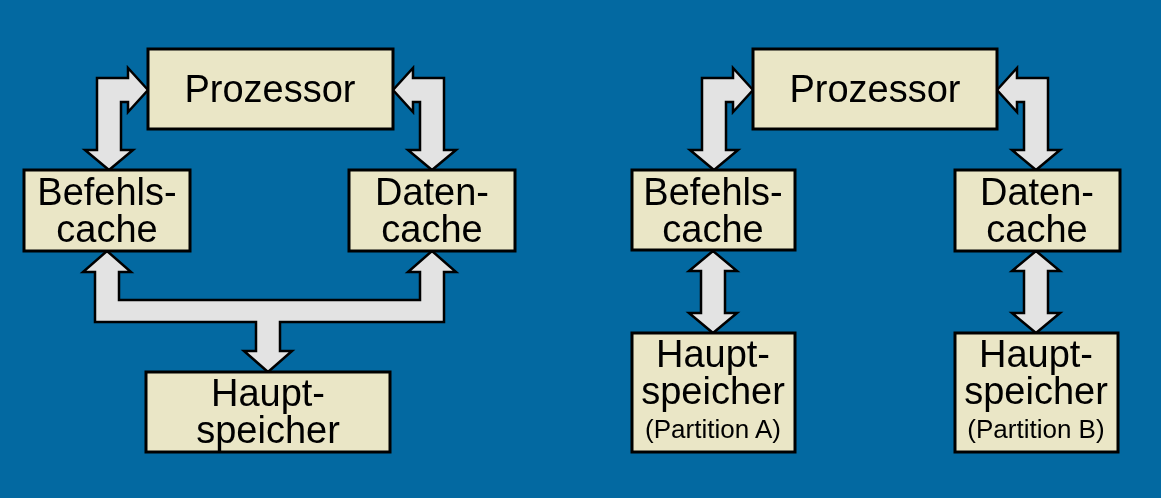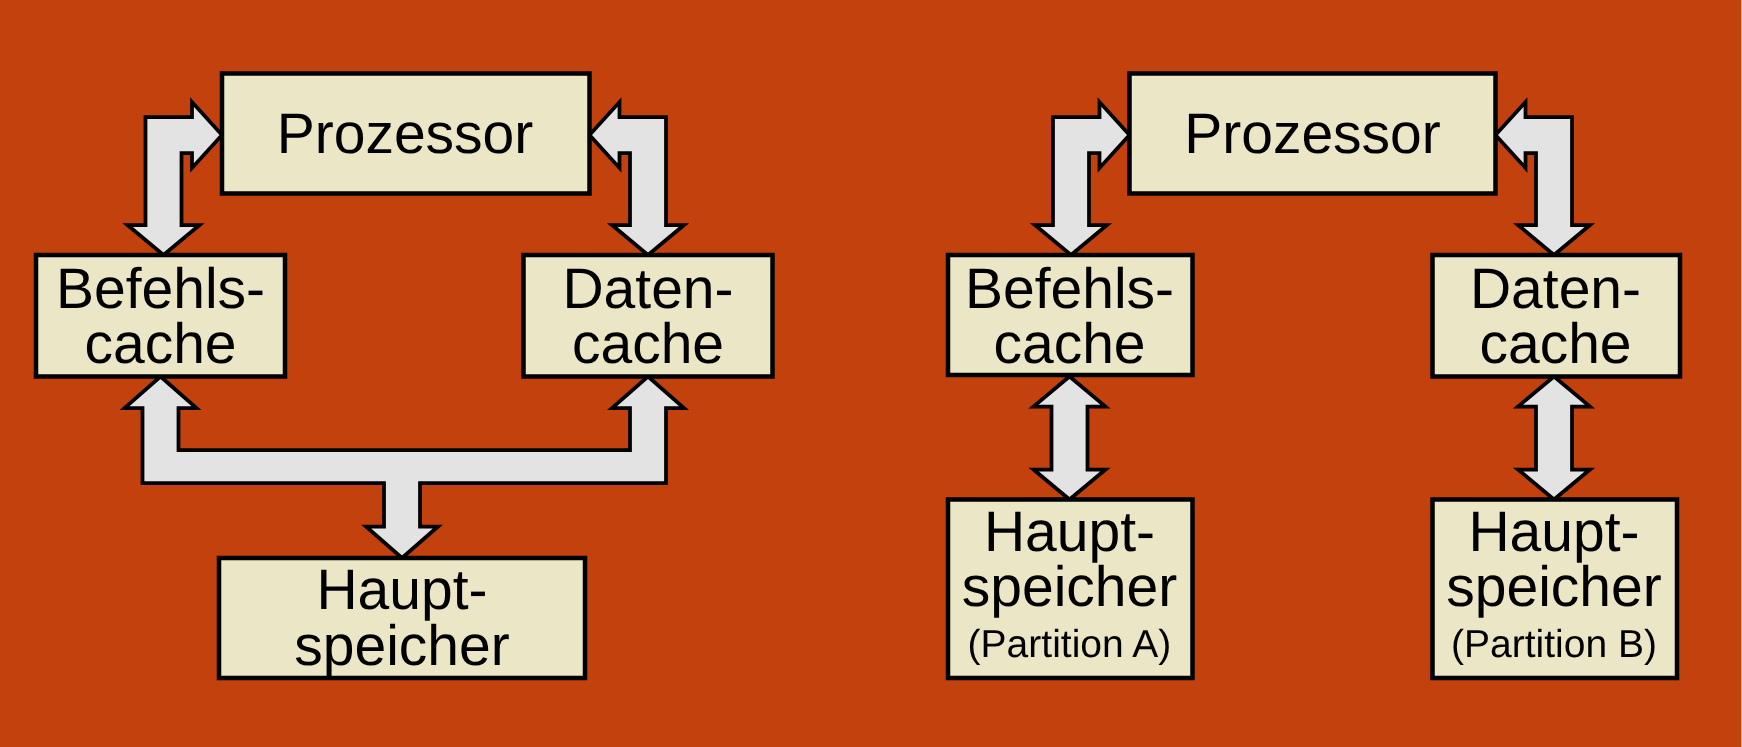--- a/index.html
+++ b/index.html
@@ -4,21 +4,21 @@
 <style>
   html, body {
     margin: 0;
     padding: 0;
     background: #ffffff;
   }
   #stage {
     position: relative;
     width: 1161px;
     height: 498px;
-    background: #c2410c;
+    background: #0369a1;
     overflow: hidden;
   }
   svg { display: block; }
   .box {
     stroke: #000000;
     stroke-width: 3;
   }
   .arrow {
     stroke: #000000;
     stroke-width: 2.5;

